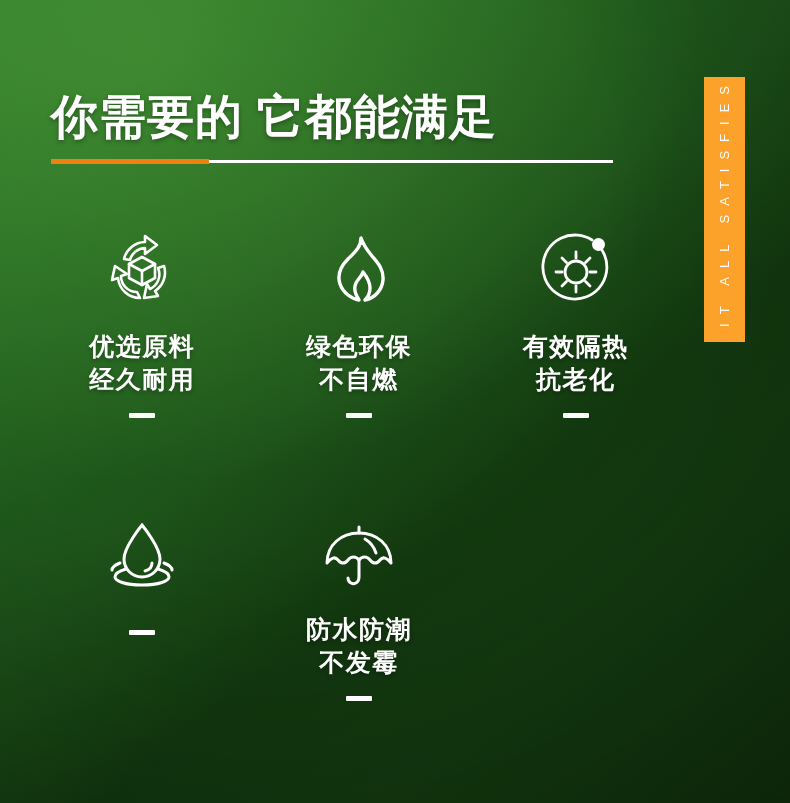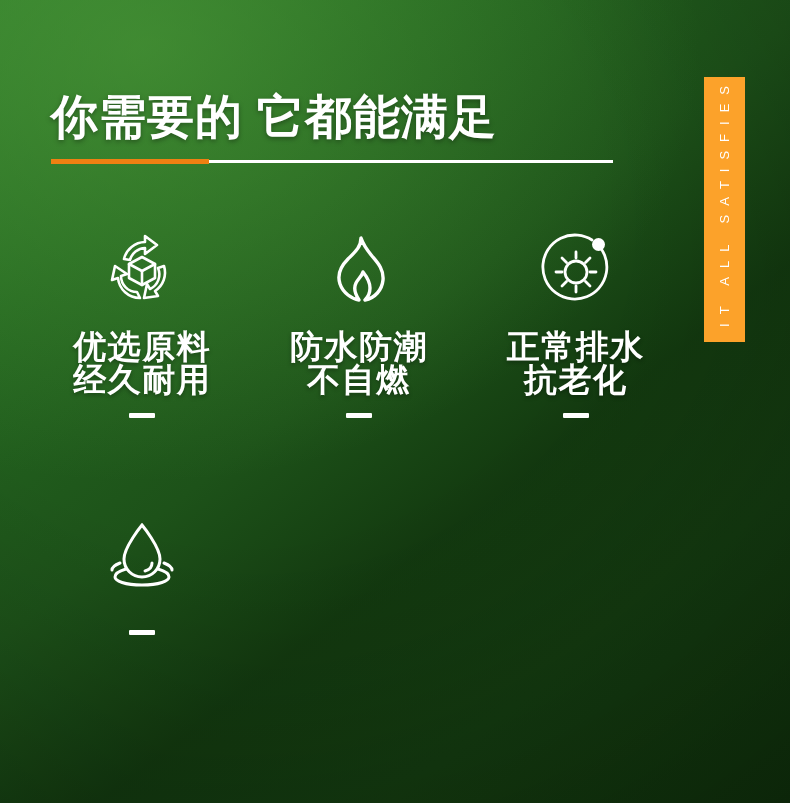--- a/index.html
+++ b/index.html
@@ -115,21 +115,21 @@
   .feature-icon {
     height: 84px;
     display: flex;
     align-items: center;
     justify-content: center;
     margin-bottom: 18px;
   }
   .feature-icon svg { display: block; }
   .feature-label {
     color: #ffffff;
-    font-size: 33px;
+    font-size: 25px;
     font-weight: bold;
     line-height: 33px;
     letter-spacing: 1.5px;
     text-align: center;
     white-space: pre;
     text-shadow: 0 2px 4px rgba(0,0,0,0.32);
   }
   .feature-dash {
     margin-top: 17px;
     width: 26px;
@@ -179,54 +179,69 @@
 
     <div class="feature">
       <div class="feature-icon">
         <svg width="84" height="84" viewBox="0 0 84 84" fill="none" stroke="#ffffff" stroke-width="3.4" stroke-linejoin="round" stroke-linecap="round">
           <path d="M44 10 C44 19 38 24 31 31 C23 39 20 47 23 56 C26 65 35 71 42 72
                    C38 66 36 61 39 55 C41 51 45 48 46 44
                    C50 49 53 54 53 60 C53 65 51 69 48 72
                    C58 70 65 62 66 52 C67 41 60 34 55 28 C50 22 46 16 44 10 Z"></path>
         </svg>
       </div>
-      <div class="feature-label">防水防潮
+      <div class="feature-label">绿色环保
 不自燃</div>
       <div class="feature-dash"></div>
     </div>
 
     <div class="feature">
       <div class="feature-icon">
         <svg width="84" height="84" viewBox="0 0 84 84" fill="none" stroke="#ffffff" stroke-width="2.8" stroke-linecap="round">
           <path d="M62 15 A32 32 0 1 1 58 12"></path>
           <circle cx="64.5" cy="16.5" r="6.5" fill="#ffffff" stroke="none"></circle>
           <circle cx="42" cy="44" r="11"></circle>
           <path d="M42 24 L42 30"></path>
           <path d="M42 58 L42 64"></path>
           <path d="M22 44 L28 44"></path>
           <path d="M56 44 L62 44"></path>
           <path d="M28 30 L32.5 34.5"></path>
           <path d="M51.5 53.5 L56 58"></path>
           <path d="M56 30 L51.5 34.5"></path>
           <path d="M32.5 53.5 L28 58"></path>
         </svg>
       </div>
-      <div class="feature-label">正常排水
+      <div class="feature-label">有效隔热
 抗老化</div>
       <div class="feature-dash"></div>
     </div>
 
     <div class="feature">
       <div class="feature-icon">
         <svg width="84" height="84" viewBox="0 0 84 84" fill="none" stroke="#ffffff" stroke-width="3" stroke-linecap="round">
           <path d="M42 14 C42 14 24 36 24 48 C24 58 32 66 42 66 C52 66 60 58 60 48 C60 36 42 14 42 14 Z"></path>
           <path d="M52 52 C52 56 49 59 45 60"></path>
           <path d="M26 58 C19 60 15 63 15 66 C15 70 25 74 42 74 C59 74 69 70 69 66 C69 63 65 60 58 58"></path>
           <path d="M20 52 C15 54 12 57 12 59"></path>
           <path d="M64 52 C69 54 72 57 72 59"></path>
         </svg>
       </div>
       <div class="feature-dash"></div>
     </div>
 
+    <div class="feature">
+      <div class="feature-icon">
+        <svg width="84" height="84" viewBox="0 0 84 84" fill="none" stroke="#ffffff" stroke-width="3" stroke-linejoin="round" stroke-linecap="round">
+          <path d="M42 16 L42 22"></path>
+          <path d="M10 52 C10 34 24 22 42 22 C60 22 74 34 74 52
+                   C70 47 66 45 63 49 C60 53 56 53 53 49 C50 45 45 45 42 49
+                   C39 45 34 45 31 49 C28 53 24 53 21 49 C18 45 14 47 10 52 Z"></path>
+          <path d="M42 49 L42 66 C42 71 38 74 34 72 C32 71 31 69 31 67"></path>
+          <path d="M48 28 C53 31 57 36 59 42"></path>
+        </svg>
+      </div>
+      <div class="feature-label">防水防潮
+不发霉</div>
+      <div class="feature-dash"></div>
+    </div>
 
   </div>
 </div>
 
 </body></html>

